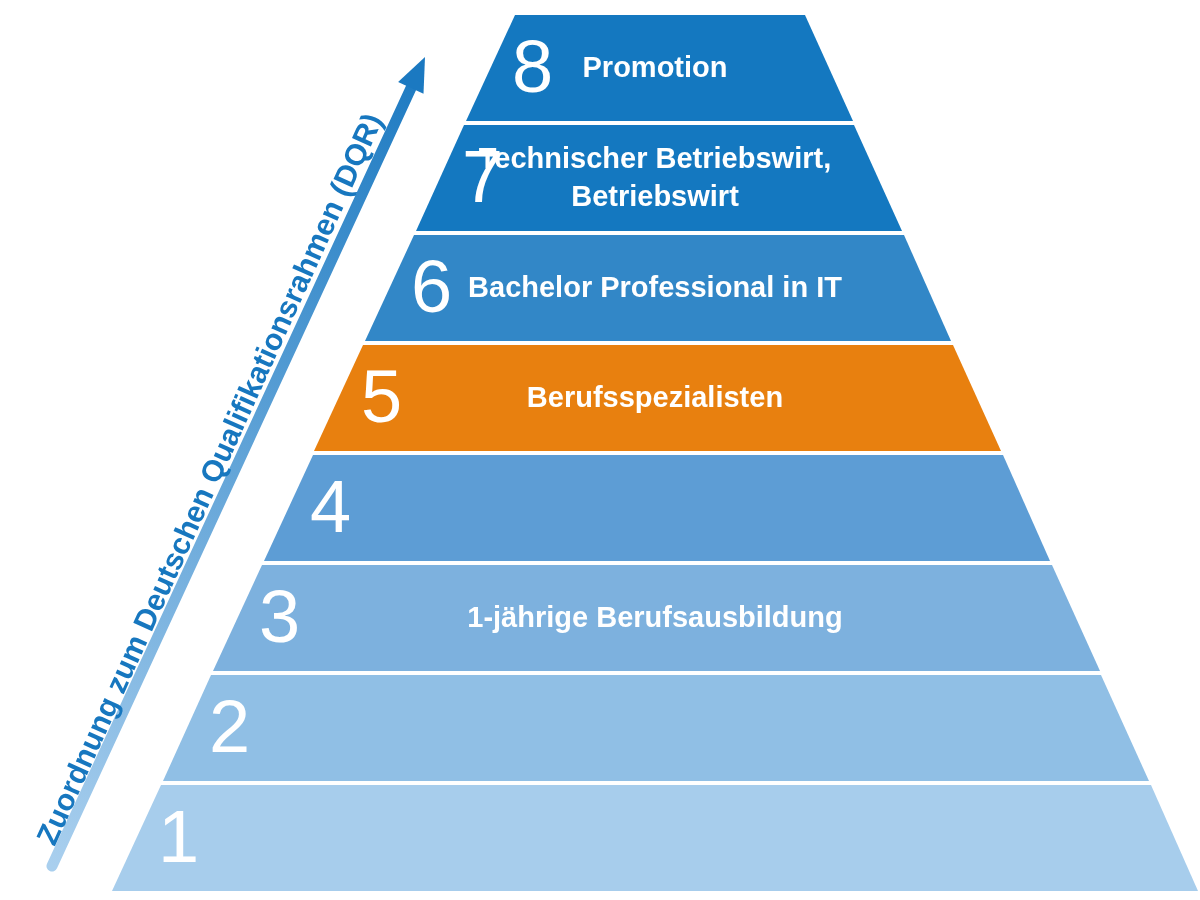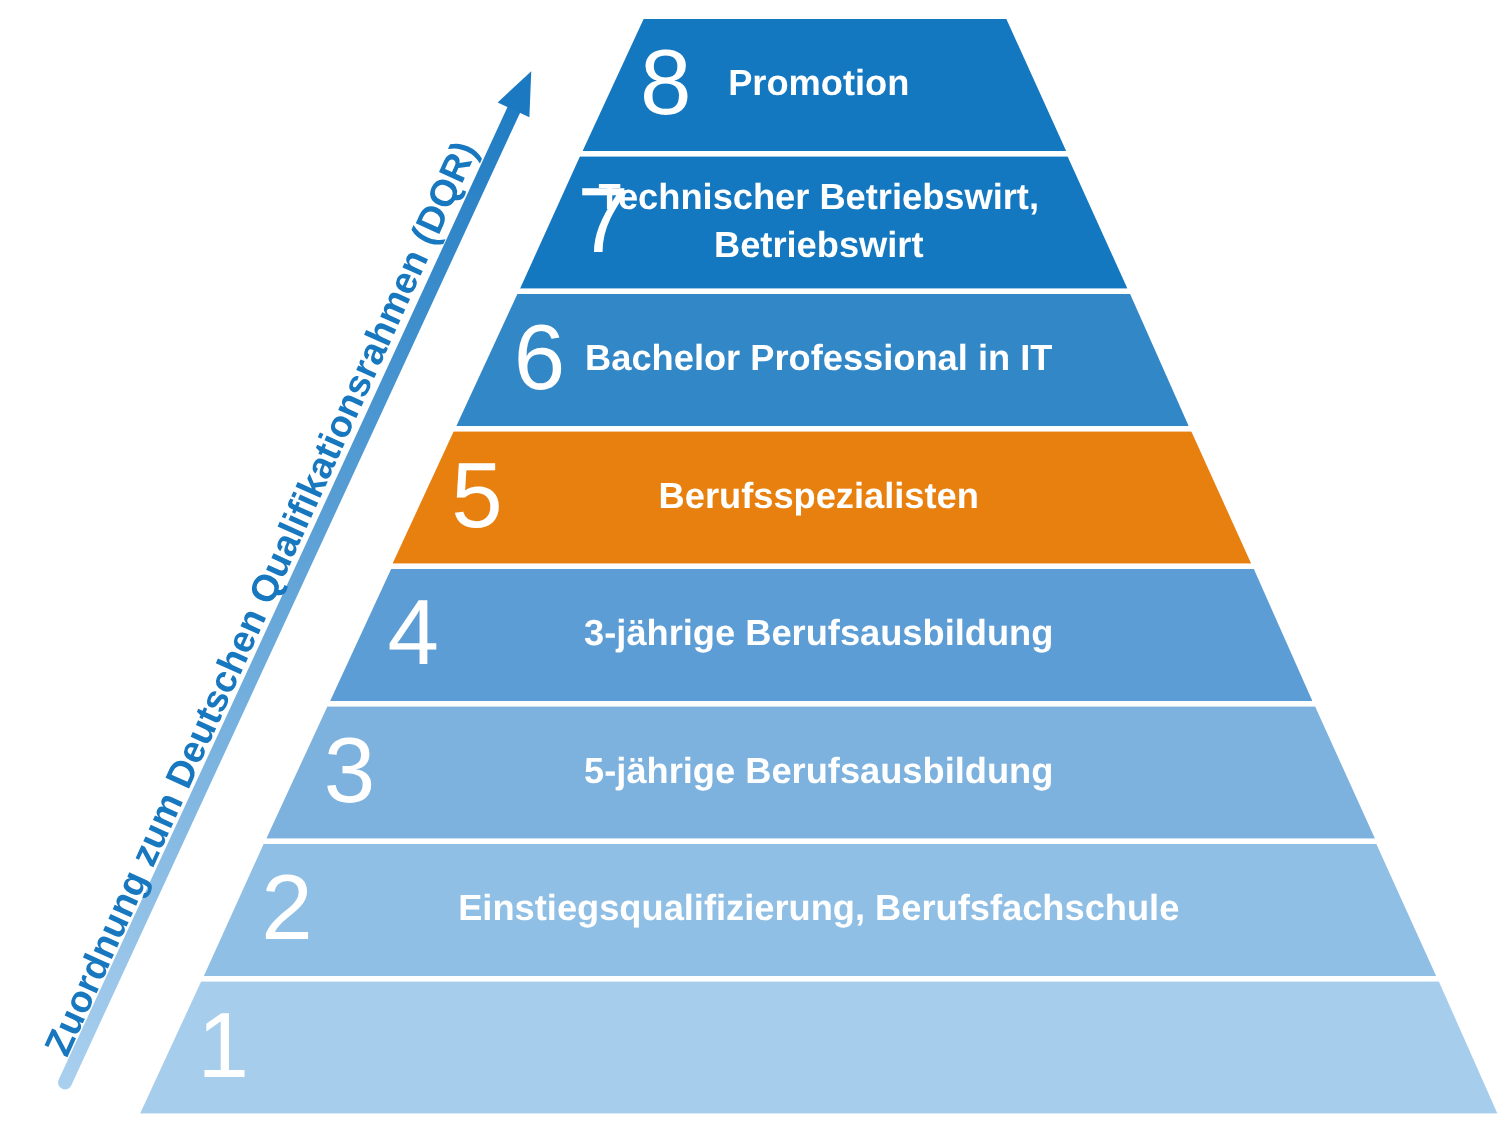--- a/index.html
+++ b/index.html
@@ -110,30 +110,28 @@
     <span class="lbl">Bachelor Professional in IT</span>
   </div>
 
   <div class="band band-5" style="background-color: rgb(232, 128, 15);">
     <span class="num">5</span>
     <span class="lbl">Berufsspezialisten</span>
   </div>
 
   <div class="band band-4" style="background-color: rgb(93, 157, 213);">
     <span class="num">4</span>
-    <span class="lbl">3-jährige Berufsausbildung</span>
   </div>
 
   <div class="band band-3" style="background-color: rgb(125, 177, 222);">
     <span class="num">3</span>
-    <span class="lbl">5-jährige Berufsausbildung</span>
+    <span class="lbl">1-jährige Berufsausbildung</span>
   </div>
 
   <div class="band band-2" style="background-color: rgb(144, 191, 229);">
     <span class="num">2</span>
-    <span class="lbl">Einstiegsqualifizierung, Berufsfachschule</span>
   </div>
 
   <div class="band band-1" style="background-color: rgb(167, 205, 236);">
     <span class="num">1</span>
   </div>
 
 </div>
 
 </body></html>

